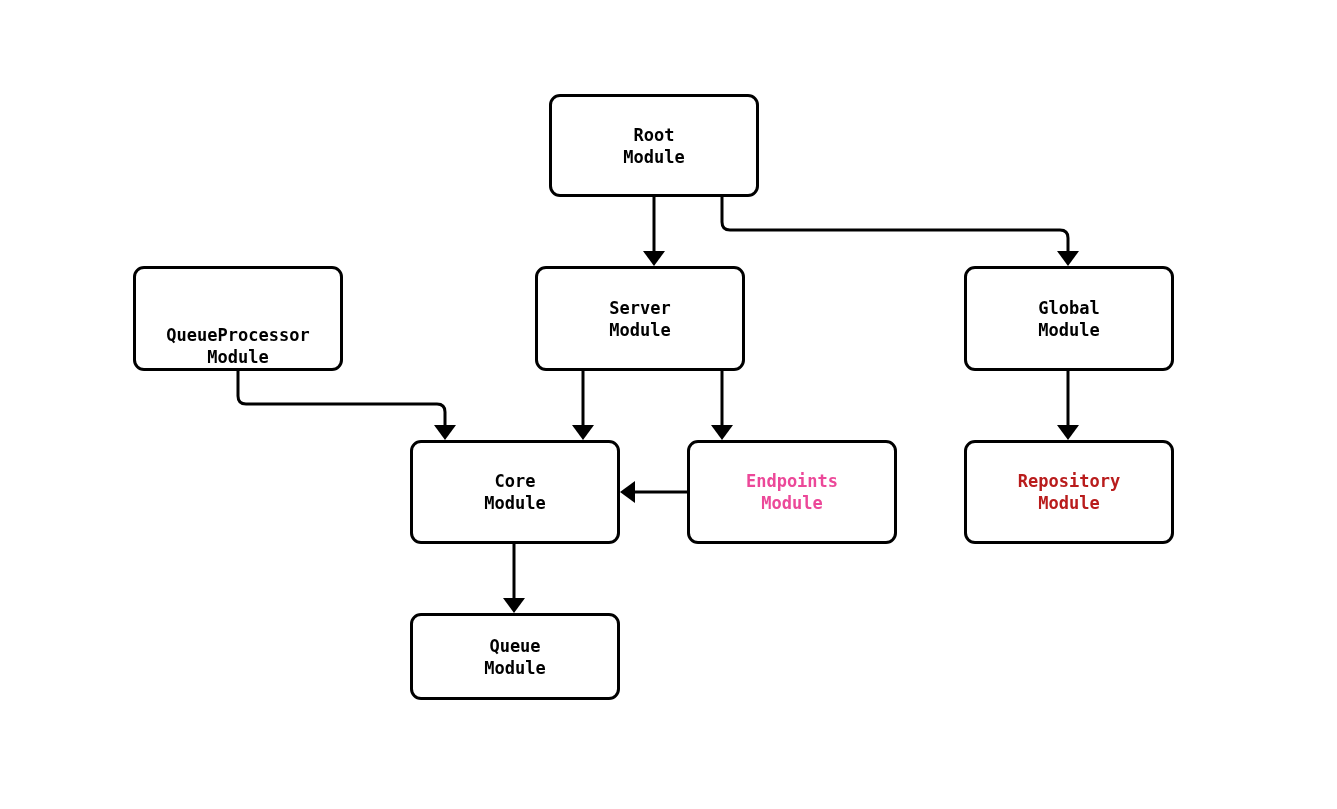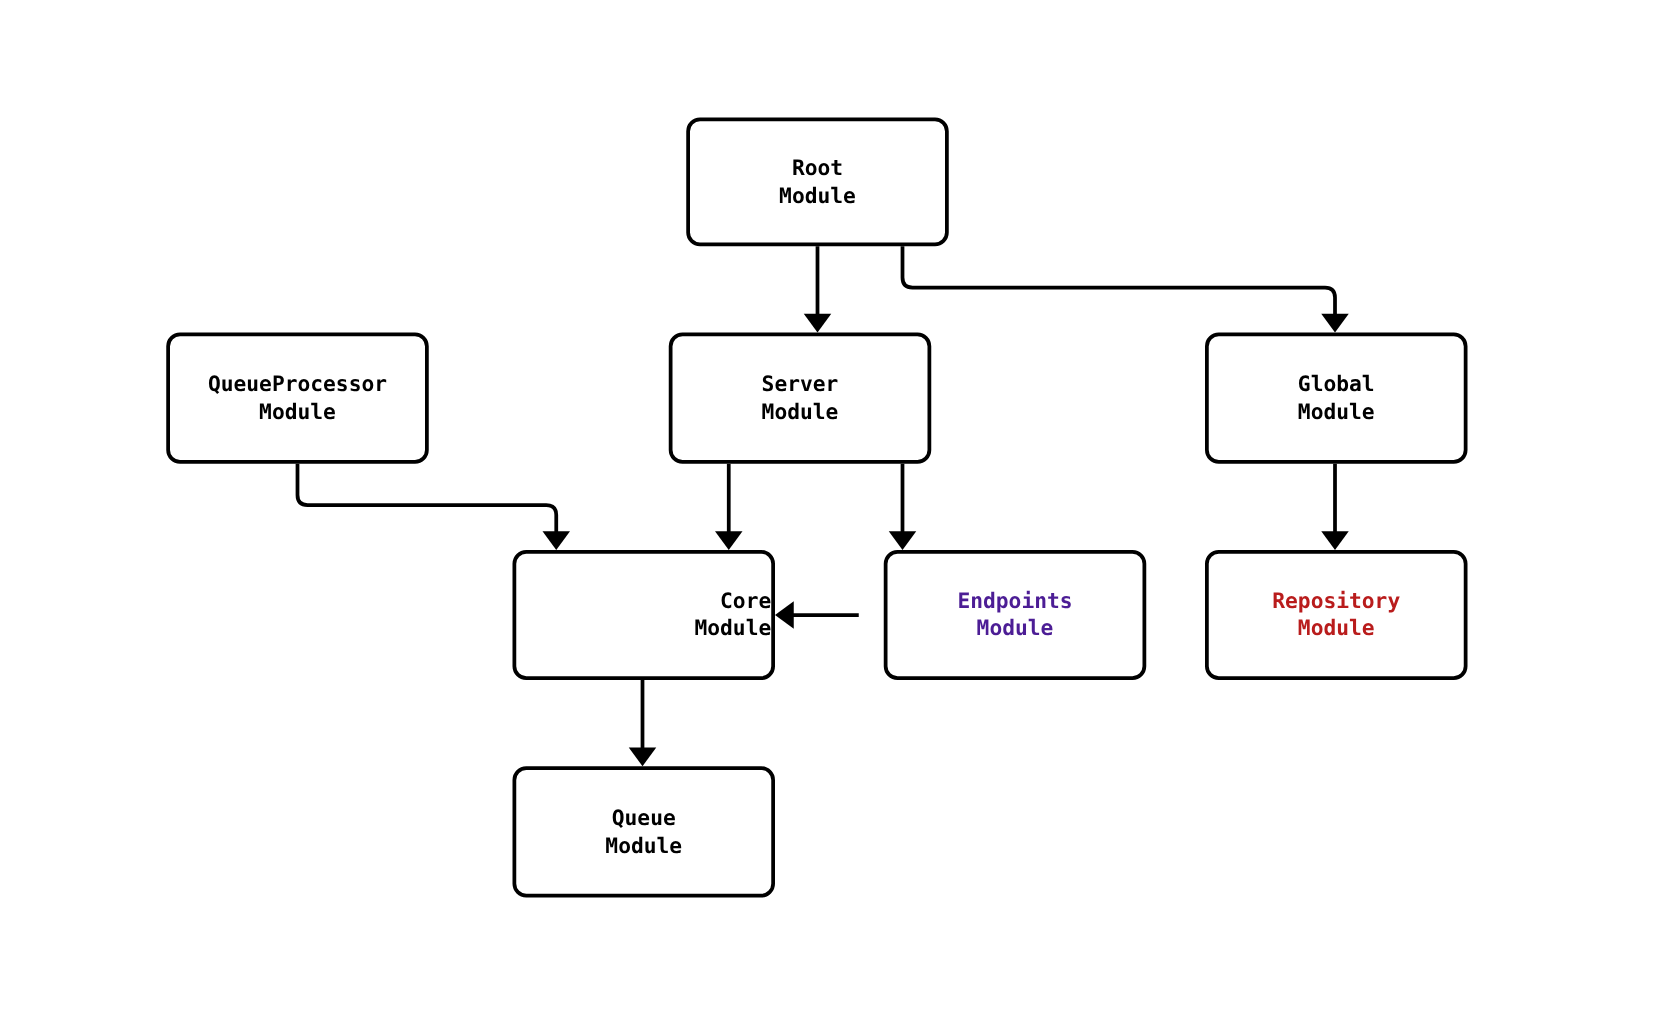--- a/index.html
+++ b/index.html
@@ -73,48 +73,48 @@
         <polygon points="635,481 635,503 620,492"></polygon>
         <polygon points="503,598 525,598 514,613"></polygon>
       </g>
   </svg>
 
   <div class="node" style="left: 549px; top: 94px; width: 210px; height: 103px; border-color: rgb(0, 0, 0); color: rgb(0, 0, 0);">
     <span class="ln">Root</span>
     <span class="ln">Module</span>
   </div>
 
-  <div class="node" style="left: 133px; top: 266px; width: 210px; height: 105px; border-color: rgb(0, 0, 0); color: rgb(0, 0, 0);">
+  <div class="node" style="left: 133px; top: 266px; width: 210px; height: 105px; border-color: rgb(0, 0, 0); color: rgb(0, 0, 0); justify-content: flex-end;">
     <span class="ln">QueueProcessor</span>
     <span class="ln">Module</span>
   </div>
 
   <div class="node" style="left: 535px; top: 266px; width: 210px; height: 105px; border-color: rgb(0, 0, 0); color: rgb(0, 0, 0);">
     <span class="ln">Server</span>
     <span class="ln">Module</span>
   </div>
 
   <div class="node" style="left: 964px; top: 266px; width: 210px; height: 105px; border-color: rgb(0, 0, 0); color: rgb(0, 0, 0); text-align: right;">
     <span class="ln">Global</span>
     <span class="ln">Module</span>
   </div>
 
-  <div class="node" style="left: 410px; top: 440px; width: 210px; height: 104px; border-color: rgb(0, 0, 0); color: rgb(0, 0, 0); align-items: flex-end;">
+  <div class="node" style="left: 410px; top: 440px; width: 210px; height: 104px; border-color: rgb(0, 0, 0); color: rgb(0, 0, 0);">
     <span class="ln">Core</span>
     <span class="ln">Module</span>
   </div>
 
-  <div class="node" style="left: 687px; top: 440px; width: 210px; height: 104px; border-color: rgb(0, 0, 0); color: #4c1d95; margin-left: 20px;">
+  <div class="node" style="left: 687px; top: 440px; width: 210px; height: 104px; border-color: rgb(0, 0, 0); color: #ec4899;">
     <span class="ln">Endpoints</span>
     <span class="ln">Module</span>
   </div>
 
   <div class="node" style="left: 964px; top: 440px; width: 210px; height: 104px; border-color: rgb(0, 0, 0); color: #b91c1c;">
     <span class="ln">Repository</span>
     <span class="ln">Module</span>
   </div>
 
-  <div class="node" style="left: 410px; top: 613px; width: 210px; height: 105px; border-color: rgb(0, 0, 0); color: rgb(0, 0, 0);">
+  <div class="node" style="left: 410px; top: 613px; width: 210px; height: 87px; border-color: rgb(0, 0, 0); color: rgb(0, 0, 0);">
     <span class="ln">Queue</span>
     <span class="ln">Module</span>
   </div>
 
 </div>
 
 </body></html>

